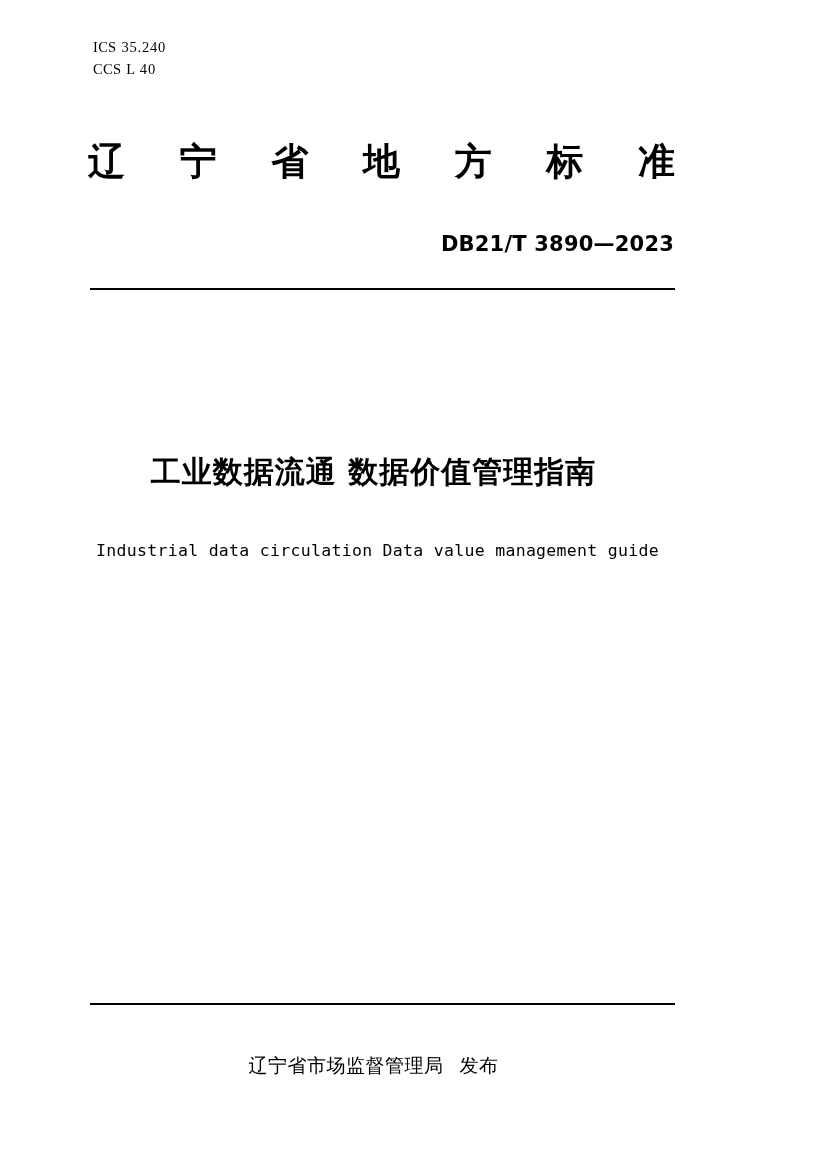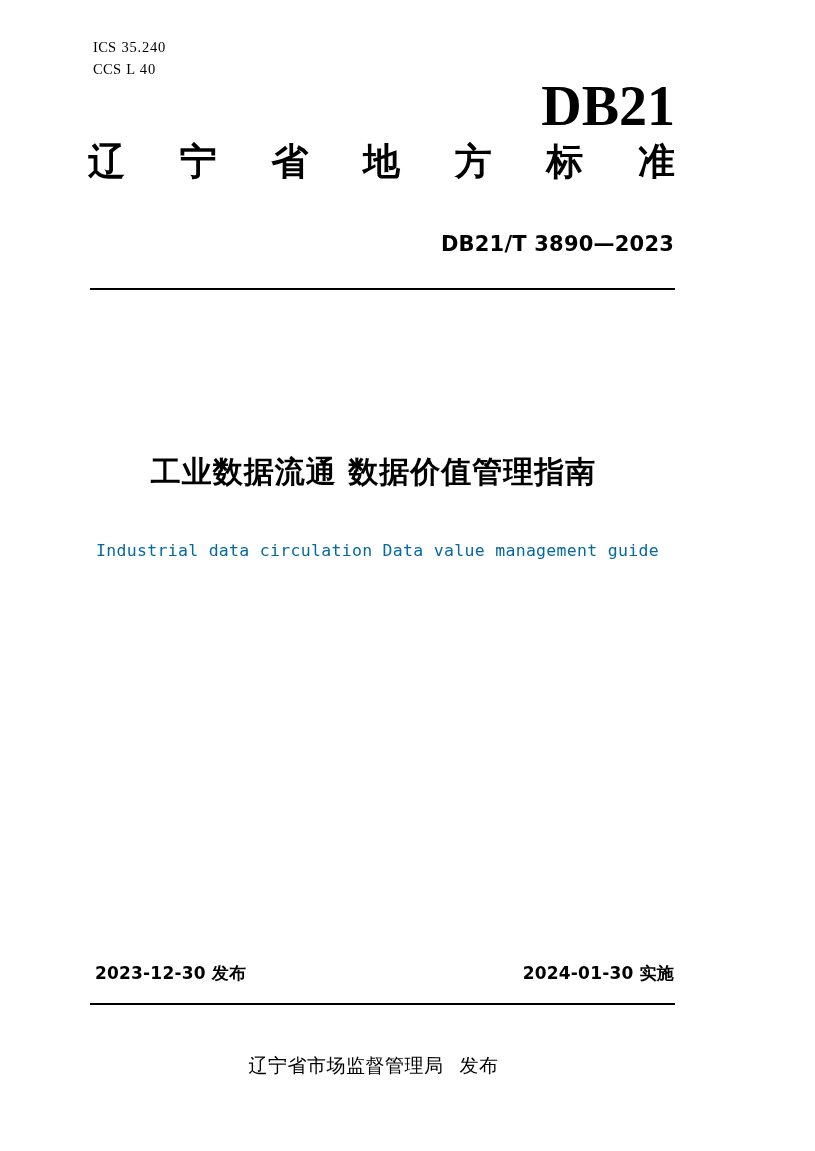--- a/index.html
+++ b/index.html
@@ -112,21 +112,21 @@
   .doc-title-en {
     position: absolute;
     left: 0;
     right: 0;
     top: 541px;
     text-align: center;
     font-family: "DejaVu Sans Mono", monospace;
     font-size: 16.5px;
     letter-spacing: 0.3px;
     white-space: nowrap;
-    color: #0369a1;
+    color: #000000;
     margin-left: 8px;
   }
 
   
   .date-row {
     position: absolute;
     left: 95px;
     right: 73px;
     top: 962px;
     display: flex;
@@ -160,43 +160,38 @@
 
   <div class="codes">
     <div class="code-line">
       <span class="lbl">ICS</span><span class="val">35.240</span>
     </div>
     <div class="code-line">
       <span class="lbl">CCS</span><span class="val">L 40</span>
     </div>
   </div>
 
-  <div class="db-mark">DB21</div>
 
   <div class="std-title">
     <span>辽</span>
     <span>宁</span>
     <span>省</span>
     <span>地</span>
     <span>方</span>
     <span>标</span>
     <span>准</span>
   </div>
 
   <div class="std-no">DB21/T 3890—2023</div>
 
   <div class="rule-top"></div>
 
   <div class="doc-title-cn">工业数据流通  数据价值管理指南</div>
   <div class="doc-title-en">Industrial data circulation  Data value management guide</div>
 
   <div class="rule-bottom"></div>
 
-  <div class="date-row">
-    <span class="d-text">2023-12-30 发布</span>
-    <span class="d-text">2024-01-30 实施</span>
-  </div>
 
   <div class="issuer">
     <span>辽宁省市场监督管理局</span><span class="gap"></span><span>发布</span>
   </div>
 
 </div>
 
 </body></html>

